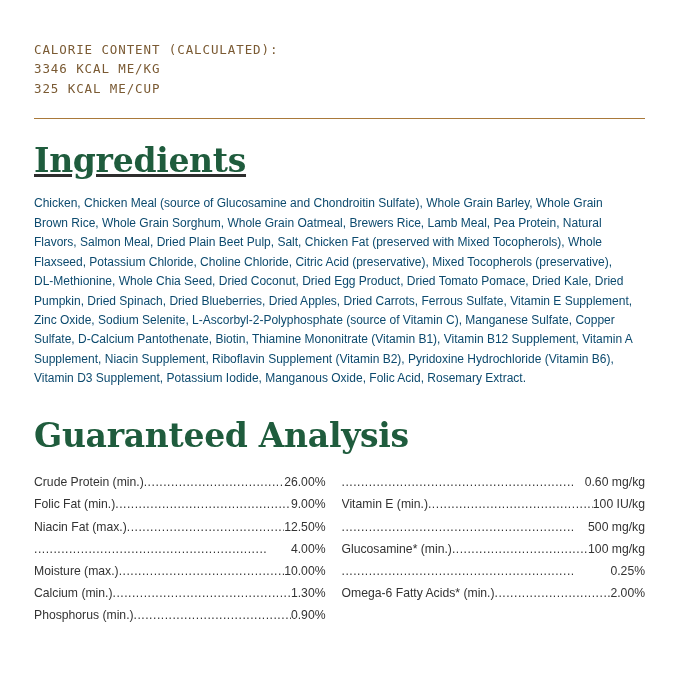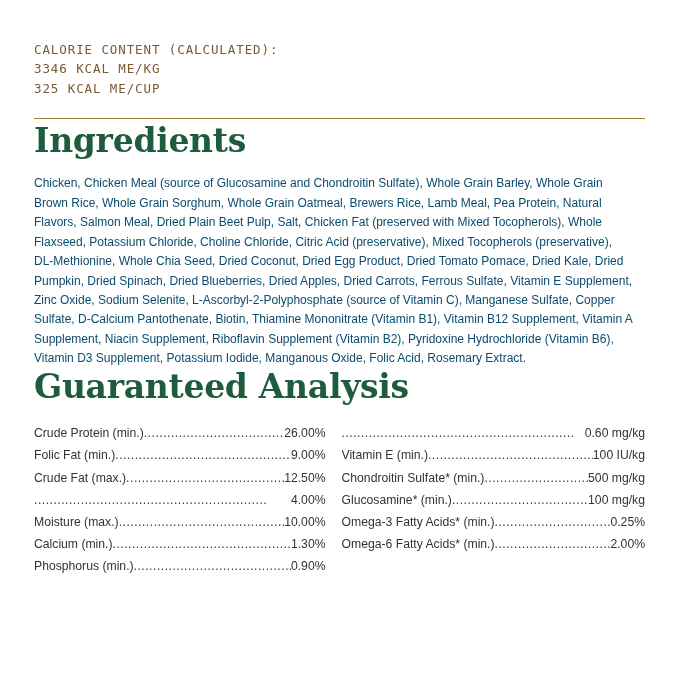--- a/index.html
+++ b/index.html
@@ -45,24 +45,26 @@
   h1.section-title {
     font-family: "DejaVu Serif", serif;
     font-weight: bold;
     color: #1f5c3d;
     font-size: 33px;
     line-height: 1.1;
     margin: 0;
     letter-spacing: -0.3px;
   }
   .ingredients-title-wrap {
-    margin-top: 4px;
+    margin-top: 24px;
     margin-bottom: 15px;
+    text-decoration: underline;
   }
   .ga-title-wrap {
+    margin-top: 29px;
     margin-bottom: 17px;
   }
 
   
   .ingredients-text {
     font-size: 12px;
     line-height: 1.62;
     color: #0c4a6e;
     text-align: left;
     max-width: 600px;
@@ -135,21 +137,21 @@
         <span class="ga-label">Crude Protein (min.)</span>
         <span class="ga-dots">............................................................</span>
         <span class="ga-value">26.00%</span>
       </div>
       <div class="ga-row">
         <span class="ga-label">Folic Fat (min.)</span>
         <span class="ga-dots">............................................................</span>
         <span class="ga-value">9.00%</span>
       </div>
       <div class="ga-row">
-        <span class="ga-label">Crude Fat (max.)</span>
+        <span class="ga-label">Niacin Fat (max.)</span>
         <span class="ga-dots">............................................................</span>
         <span class="ga-value">12.50%</span>
       </div>
       <div class="ga-row">
         <span class="ga-dots">............................................................</span>
         <span class="ga-value">4.00%</span>
       </div>
       <div class="ga-row">
         <span class="ga-label">Moisture (max.)</span>
         <span class="ga-dots">............................................................</span>
@@ -171,31 +173,29 @@
       <div class="ga-row">
         <span class="ga-dots">............................................................</span>
         <span class="ga-value">0.60 mg/kg</span>
       </div>
       <div class="ga-row">
         <span class="ga-label">Vitamin E (min.)</span>
         <span class="ga-dots">............................................................</span>
         <span class="ga-value">100 IU/kg</span>
       </div>
       <div class="ga-row">
-        <span class="ga-label">Chondroitin Sulfate* (min.)</span>
         <span class="ga-dots">............................................................</span>
         <span class="ga-value">500 mg/kg</span>
       </div>
       <div class="ga-row">
         <span class="ga-label">Glucosamine* (min.)</span>
         <span class="ga-dots">............................................................</span>
         <span class="ga-value">100 mg/kg</span>
       </div>
       <div class="ga-row">
-        <span class="ga-label">Omega-3 Fatty Acids* (min.)</span>
         <span class="ga-dots">............................................................</span>
         <span class="ga-value">0.25%</span>
       </div>
       <div class="ga-row">
         <span class="ga-label">Omega-6 Fatty Acids* (min.)</span>
         <span class="ga-dots">............................................................</span>
         <span class="ga-value">2.00%</span>
       </div>
     </div>
 

